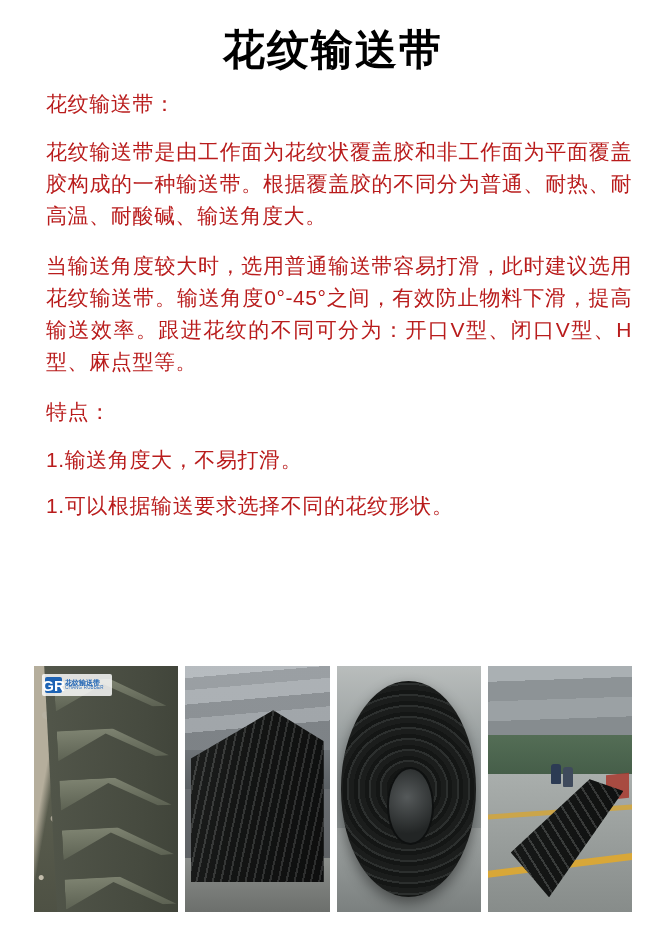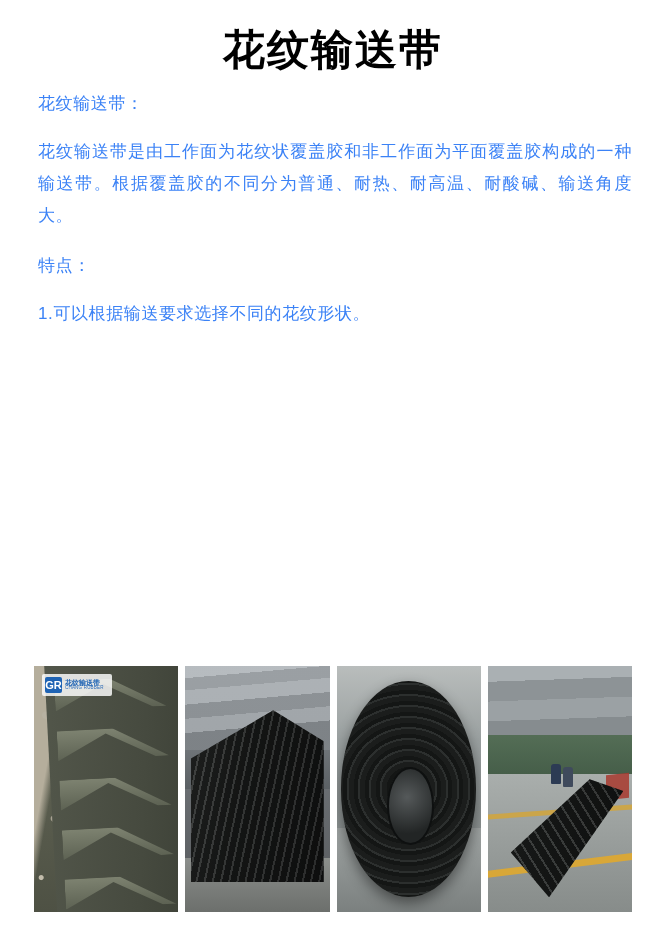--- a/index.html
+++ b/index.html
@@ -28,24 +28,24 @@
     letter-spacing: 2px;
     margin: 22px 0 10px 0;
     color: #000;
     font-family: "DejaVu Sans", "Liberation Sans", sans-serif;
   }
   .body-text {
     padding: 0 34px;
     box-sizing: border-box;
   }
   .para {
-    font-size: 17px;
+    font-size: 21px;
     line-height: 32px;
-    color: #3b82f6;
-    margin: 0 0 18px 4px;
+    color: #b91c1c;
+    margin: 0 0 18px 12px;
     letter-spacing: 0.6px;
     text-align: justify;
   }
   .para.tight {
     margin-bottom: 14px;
   }
   .para.heading-line {
     margin-bottom: 16px;
   }
   .gallery {
@@ -113,21 +113,21 @@
     align-items: center;
     gap: 3px;
     padding: 0 3px;
     box-sizing: border-box;
   }
   .p1-logo .mark {
     width: 17px;
     height: 16px;
     background: #1e63b4;
     color: #fff;
-    font-size: 11px;
+    font-size: 15px;
     font-weight: 700;
     display: flex;
     align-items: center;
     justify-content: center;
     border-radius: 2px;
     font-family: "Liberation Sans", sans-serif;
   }
   .p1-logo .txt {
     display: flex;
     flex-direction: column;
@@ -312,21 +312,23 @@
 </head>
 <body>
 
 <div class="page">
 
   <h1 class="title">花纹输送带</h1>
 
   <div class="body-text">
     <p class="para heading-line">花纹输送带：</p>
     <p class="para">花纹输送带是由工作面为花纹状覆盖胶和非工作面为平面覆盖胶构成的一种输送带。根据覆盖胶的不同分为普通、耐热、耐高温、耐酸碱、输送角度大。</p>
+    <p class="para">当输送角度较大时，选用普通输送带容易打滑，此时建议选用花纹输送带。输送角度0°-45°之间，有效防止物料下滑，提高输送效率。跟进花纹的不同可分为：开口V型、闭口V型、H型、麻点型等。</p>
     <p class="para heading-line">特点：</p>
+    <p class="para tight">1.输送角度大，不易打滑。</p>
     <p class="para tight">1.可以根据输送要求选择不同的花纹形状。</p>
   </div>
 
   <div class="gallery">
 
     <div class="photo photo-1">
       <div class="p1-gravel"></div>
       <div class="p1-belt">
         <div class="p1-chev" style="top:8%;"></div>
         <div class="p1-chev" style="top:26%;"></div>

